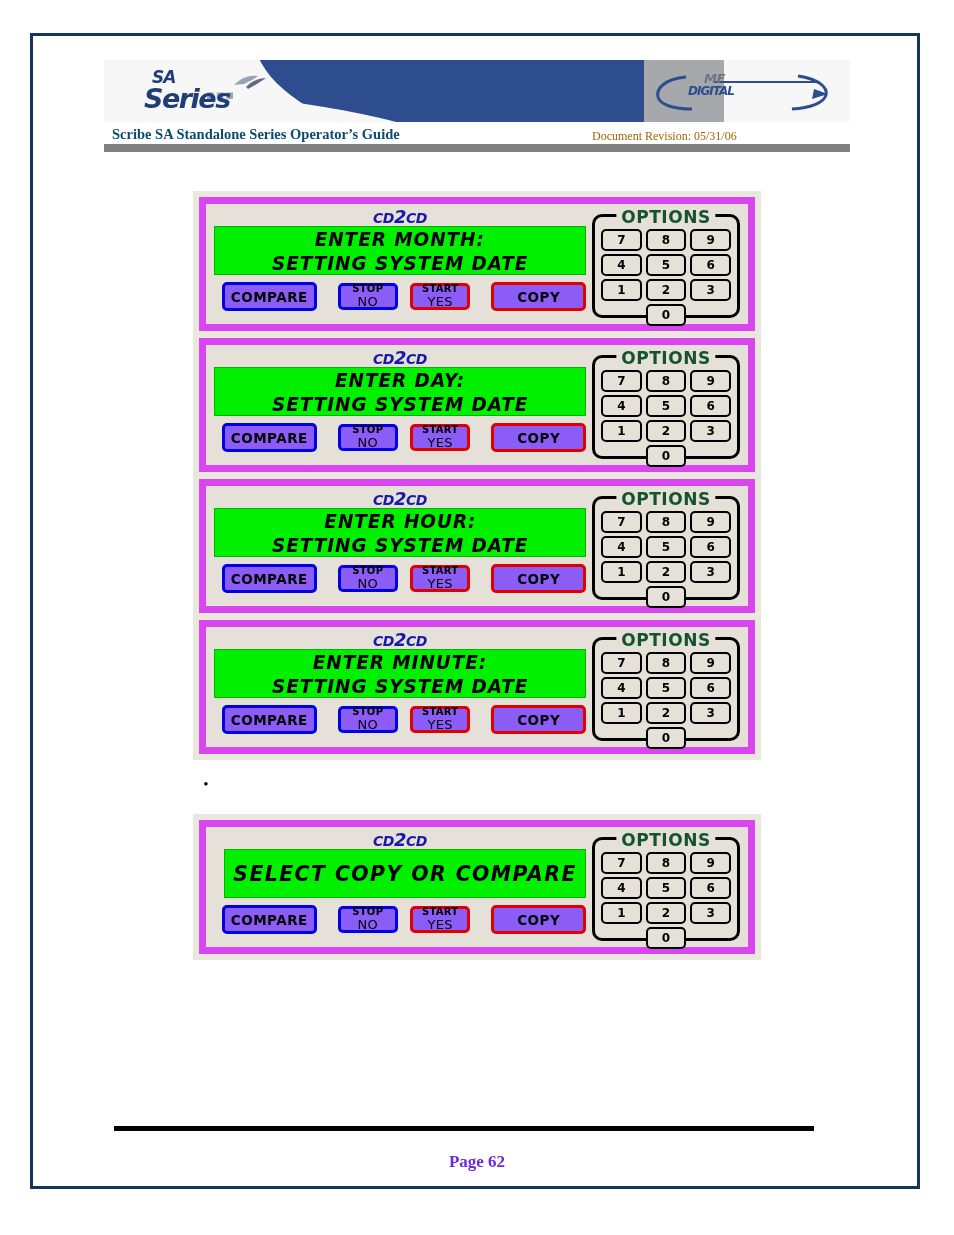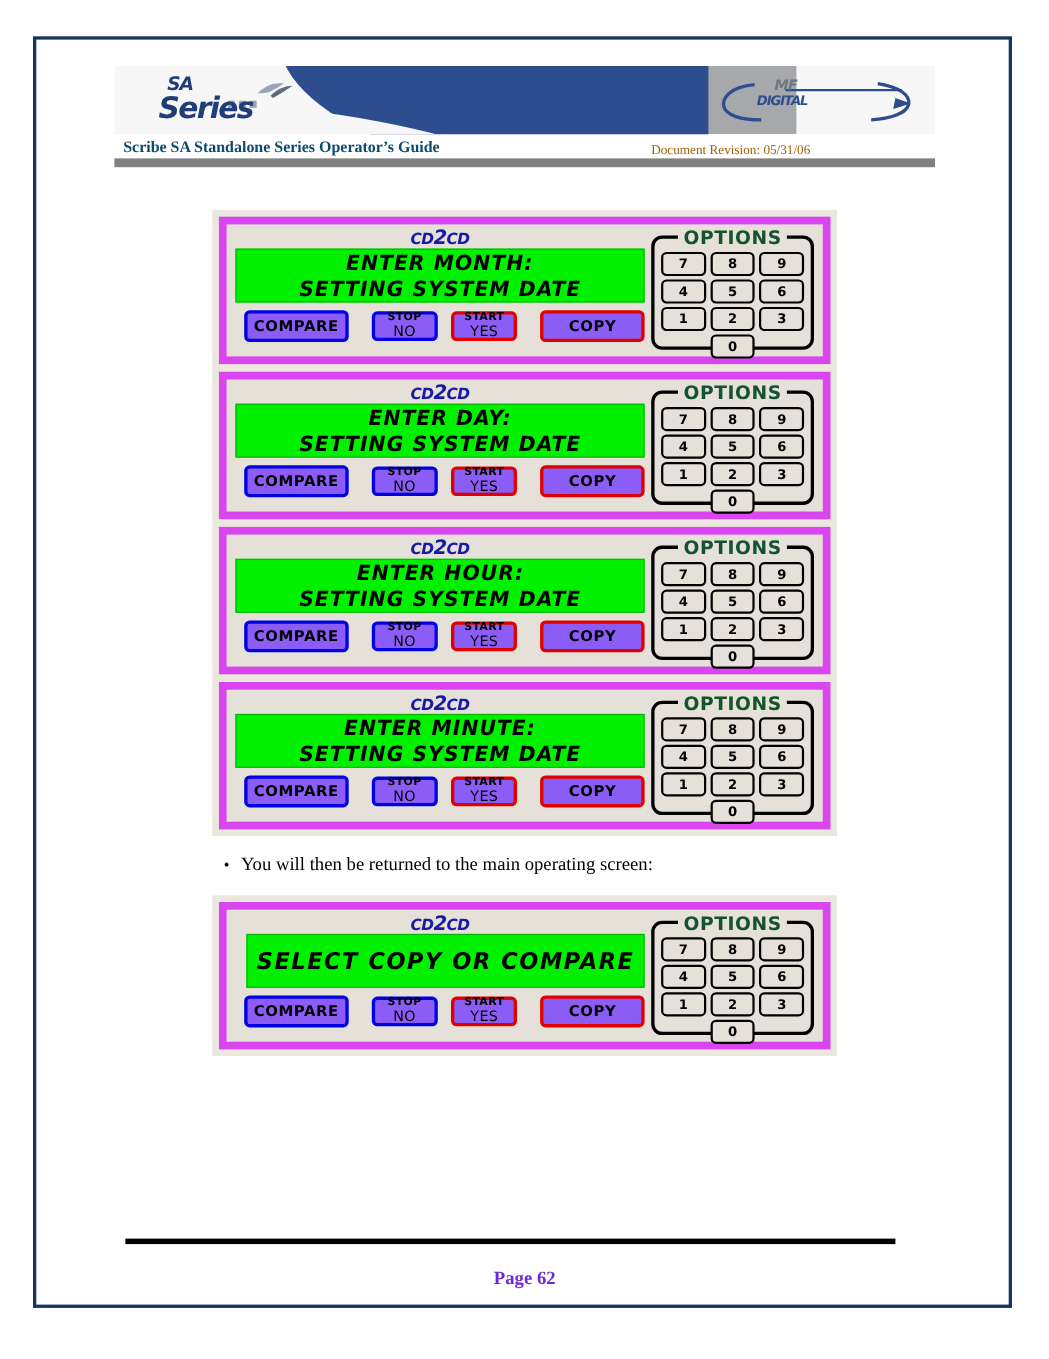--- a/index.html
+++ b/index.html
@@ -584,21 +584,20 @@
         <div class="key">3</div>
         <div class="key zero">0</div>
       </div>
     </div>
   </div>
 
 </div>
 
 <div id="bullet-line">
   <span class="bullet">•</span>
-  <span>You will then be returned to the main operating screen:</span>
 </div>
 
 <div class="panel-group" id="group-main">
   <div class="device">
     <div class="device-left">
       <div class="cd2cd-logo"><span>CD</span><span class="two">2</span><span>CD</span></div>
       <div class="lcd single-line">
         <div class="lcd-line big">SELECT COPY OR COMPARE</div>
       </div>
       <div class="btn-row">

